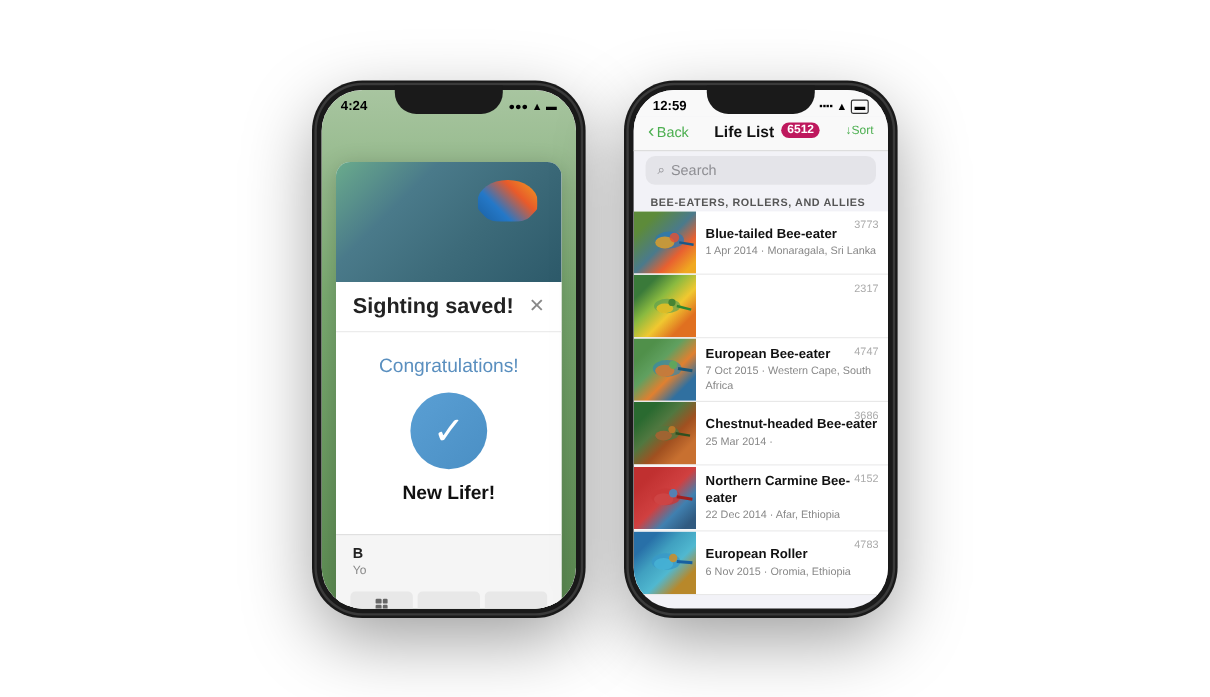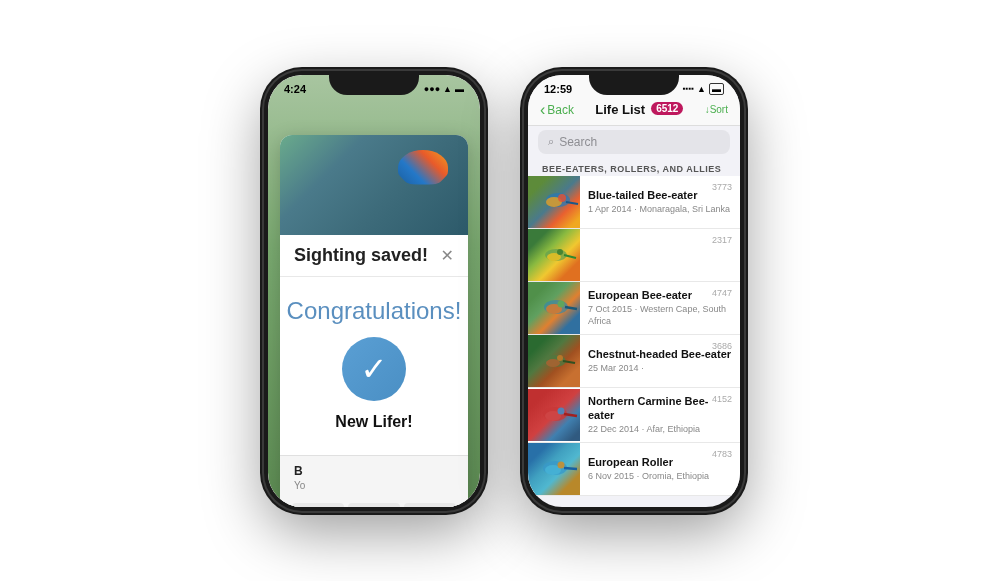--- a/index.html
+++ b/index.html
@@ -133,21 +133,21 @@
     .phone1-modal {
       background: #fff;
       padding: 20px 14px 24px;
       display: flex;
       flex-direction: column;
       align-items: center;
       gap: 12px;
     }
 
     .congrats-text {
-      font-size: 24px;
+      font-size: 16px;
       color: #5a8fbf;
       font-weight: 400;
       font-style: normal;
     }
 
     .checkmark-circle {
       width: 64px;
       height: 64px;
       background: linear-gradient(135deg, #5a9fd4, #4a8fc4);
       border-radius: 50%;

